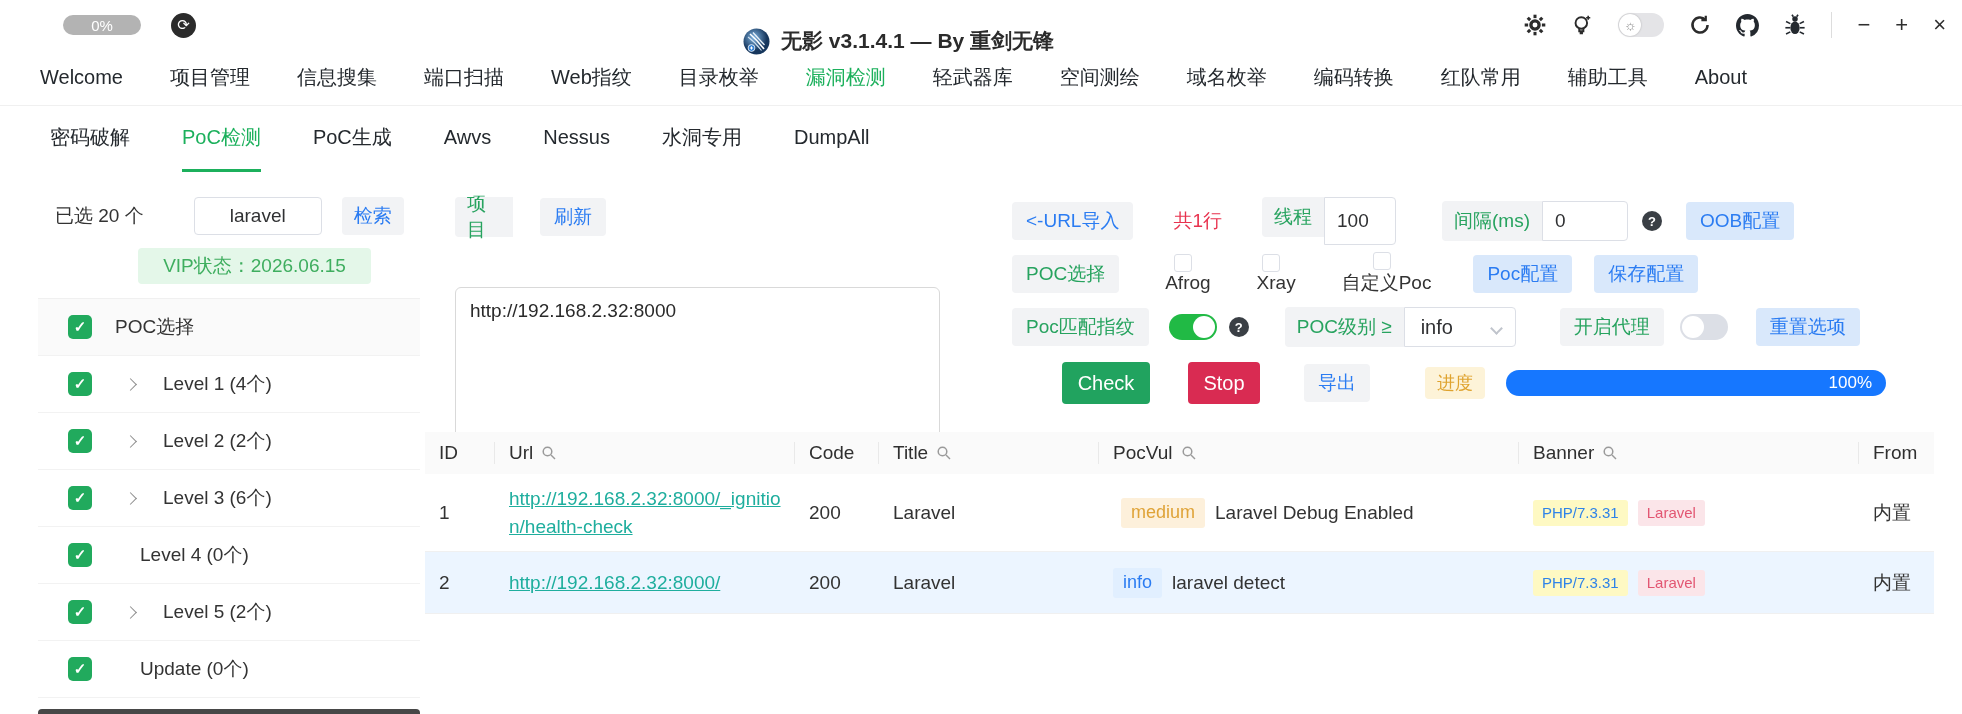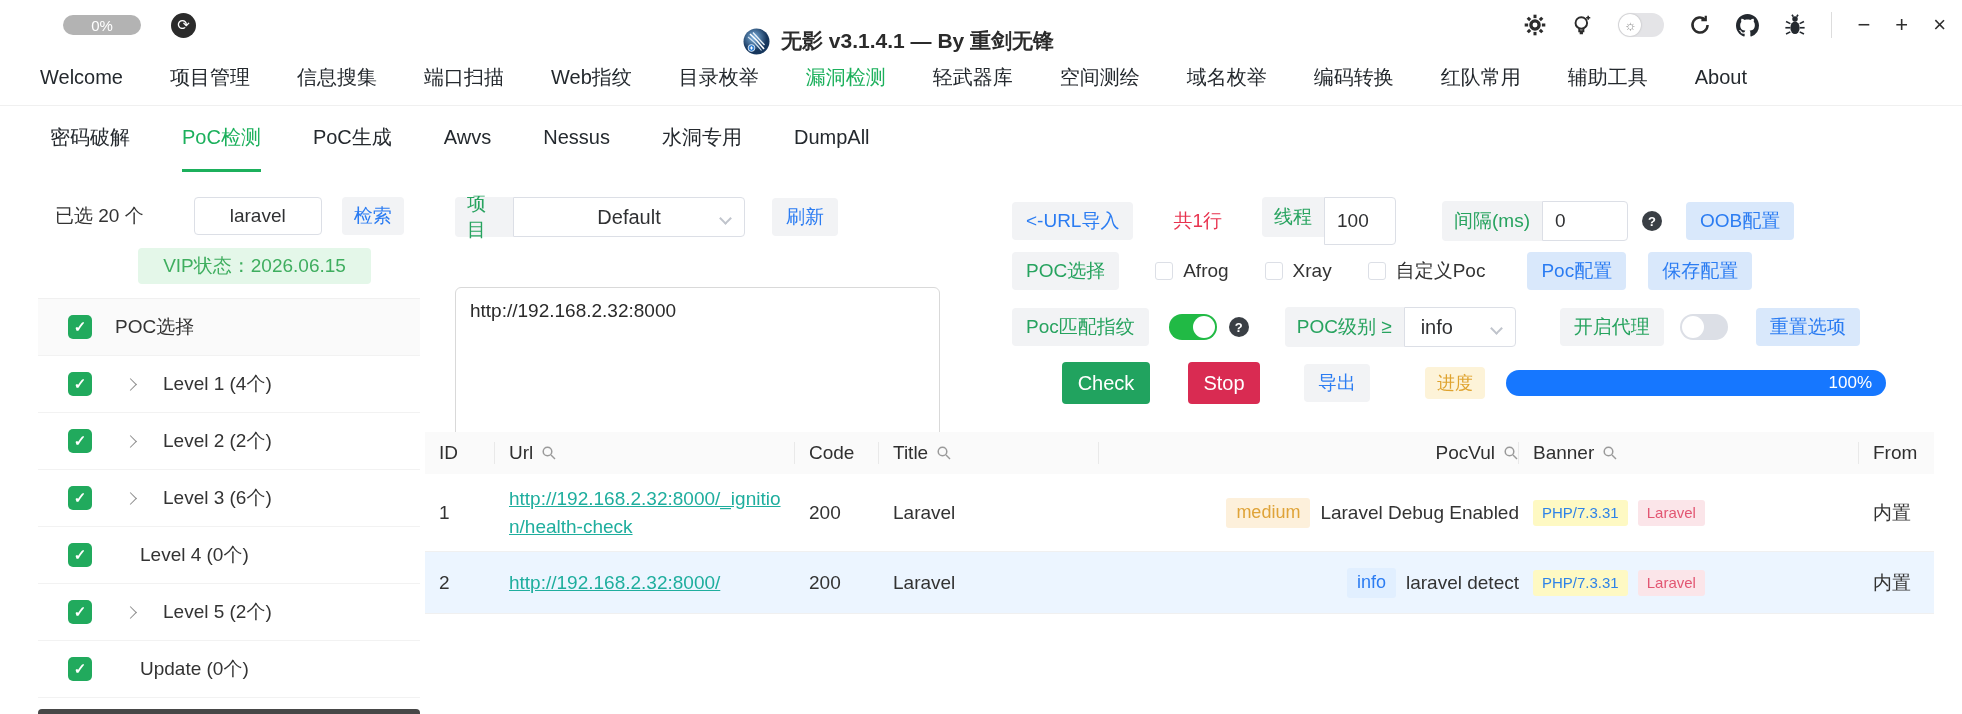--- a/index.html
+++ b/index.html
@@ -100,21 +100,21 @@
   .ctl-row { position:absolute; left:12px; display:flex; align-items:center; }
   .row1 { top:0; } .row2 { top:55px; } .row3 { top:110px; } .row4 { top:165px; }
   .line-count { margin-left:40px; font-size:19px; color:#e8334f; }
   .thread-grp { margin-left:40px; }
   .glbl { display:inline-flex; align-items:center; justify-content:center; padding:0 12px;
     background:#f2f3f5; color:#27a35f; font-size:19px; }
   .thread-ipt { width:72px; padding-left:12px; border-radius:0 4px 4px 0; height:48px; }
   .interval-grp { margin-left:46px; }
   .interval-ipt { width:86px; padding-left:12px; border-radius:0 4px 4px 0; height:40px; }
   .q1 { margin-left:14px; } .oob { margin-left:24px; }
-  .cbx-item { display:flex; align-items:center; margin-left:36px; }
+  .cbx-item { display:flex; align-items:center; margin-left:36px;flex-direction:column; }
   .cbx-label { margin-left:10px; font-size:19px; color:#333; }
   .poc-config { margin-left:42px; } .save-config { margin-left:22px; }
   .t1 { margin-left:20px; } .q2 { margin-left:12px; }
   .level-grp { margin-left:36px; }
   .level-sel { width:112px; padding-left:16px; }
   .proxy-btn { margin-left:44px; } .t2 { margin-left:16px; } .reset-btn { margin-left:28px; }
   .check-btn { margin-left:50px; width:88px; height:42px; background:#21a35f; color:#fff; font-size:20px; }
   .stop-btn { margin-left:38px; width:72px; height:42px; background:#d92b52; color:#fff; font-size:20px; }
   .export-btn { margin-left:44px; }
   .prog-lbl { margin-left:55px; height:30px; padding:16px 12px; background:#fdf3d8; color:#dfa32f;
@@ -126,21 +126,21 @@
   
   #tablewrap { position:absolute; left:425px; top:432px; width:1509px; font-size:19px; }
   .thead { display:flex; height:42px; background:#fafafa; }
   .th { display:flex; align-items:center; gap:8px; padding-left:14px; color:#2f2f2f; position:relative; }
   .th:not(:last-child)::after { content:""; position:absolute; right:0; top:10px; height:22px; width:1px; background:#e9e9e9; }
   .trow { display:flex; align-items:center; border-bottom:1px solid #f0f0f0; background:#fff; }
   .trow.alt { background:#ecf5ff; }
   .r1 { height:78px; } .r2 { height:62px; }
   .td { padding-left:14px; display:flex; align-items:center; gap:10px; }
   .c0 { width:70px; } .c1 { width:300px; } .c2 { width:84px; } .c3 { width:220px; }
-  .c4 { width:420px;justify-content:flex-end; } .c5 { width:340px; } .c6 { width:75px; }
+  .c4 { width:420px; } .c5 { width:340px; } .c6 { width:75px; }
   .url-link { color:#1fae9e; text-decoration:underline; word-break:break-all; line-height:1.45; padding-right:6px; }
   .badge { height:30px; padding:0 10px; border-radius:3px; font-size:18px; display:inline-flex; align-items:center; flex:none; }
   .badge-medium { background:#fdf0db; color:#dfa338;margin-left:8px; }
   .badge-info { background:#e1efff; color:#2b7cf2; }
   .sbadge { height:26px; padding:0 9px; border-radius:3px; font-size:15px; display:inline-flex; align-items:center; flex:none; }
   .badge-php { background:#fef9c3; color:#2e83e8; }
   .badge-laravel { background:#fbe5e9; color:#e25672; }
 </style>
 </head>
 <body>
@@ -298,24 +298,20 @@
       <span class="tree-label">Update (0个)</span>
     </div>
   </div>
   <div class="tree-scrollbar"></div>
 </div>
 
 <div id="middle">
   <div class="proj-row">
     <div class="grp">
       <span class="proj-lbl glbl">项目</span>
-      <span class="sel proj-sel">
-        <span>Default</span>
-        <span class="chev chev-down"></span>
-      </span>
     </div>
     <span class="btn btn-gray-blue refresh-btn">刷新</span>
   </div>
   <div style="position:relative;">
     <textarea class="targets" style="">http://192.168.2.32:8000</textarea>
   </div>
 </div>
 
 <div id="right">
   <div class="ctl-row row1">

